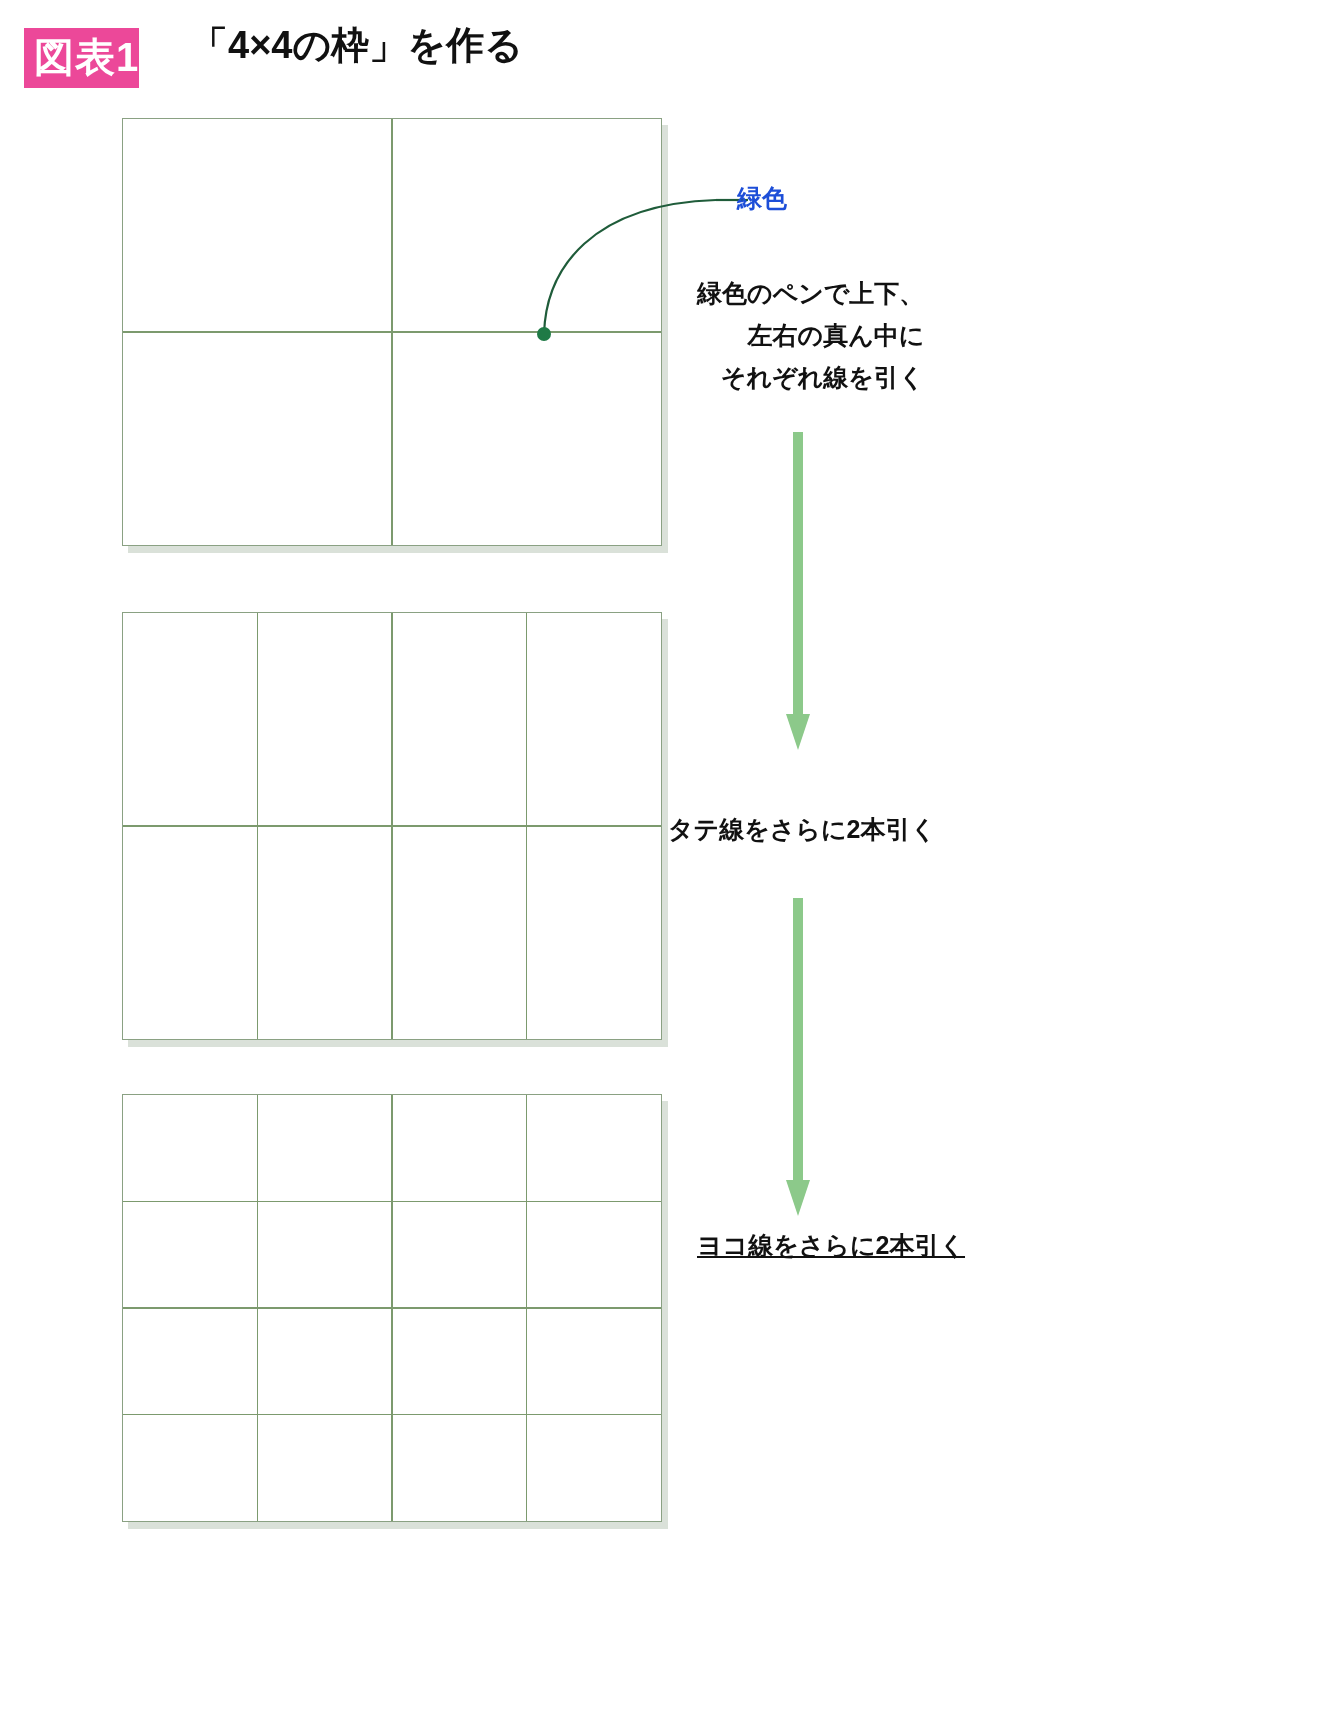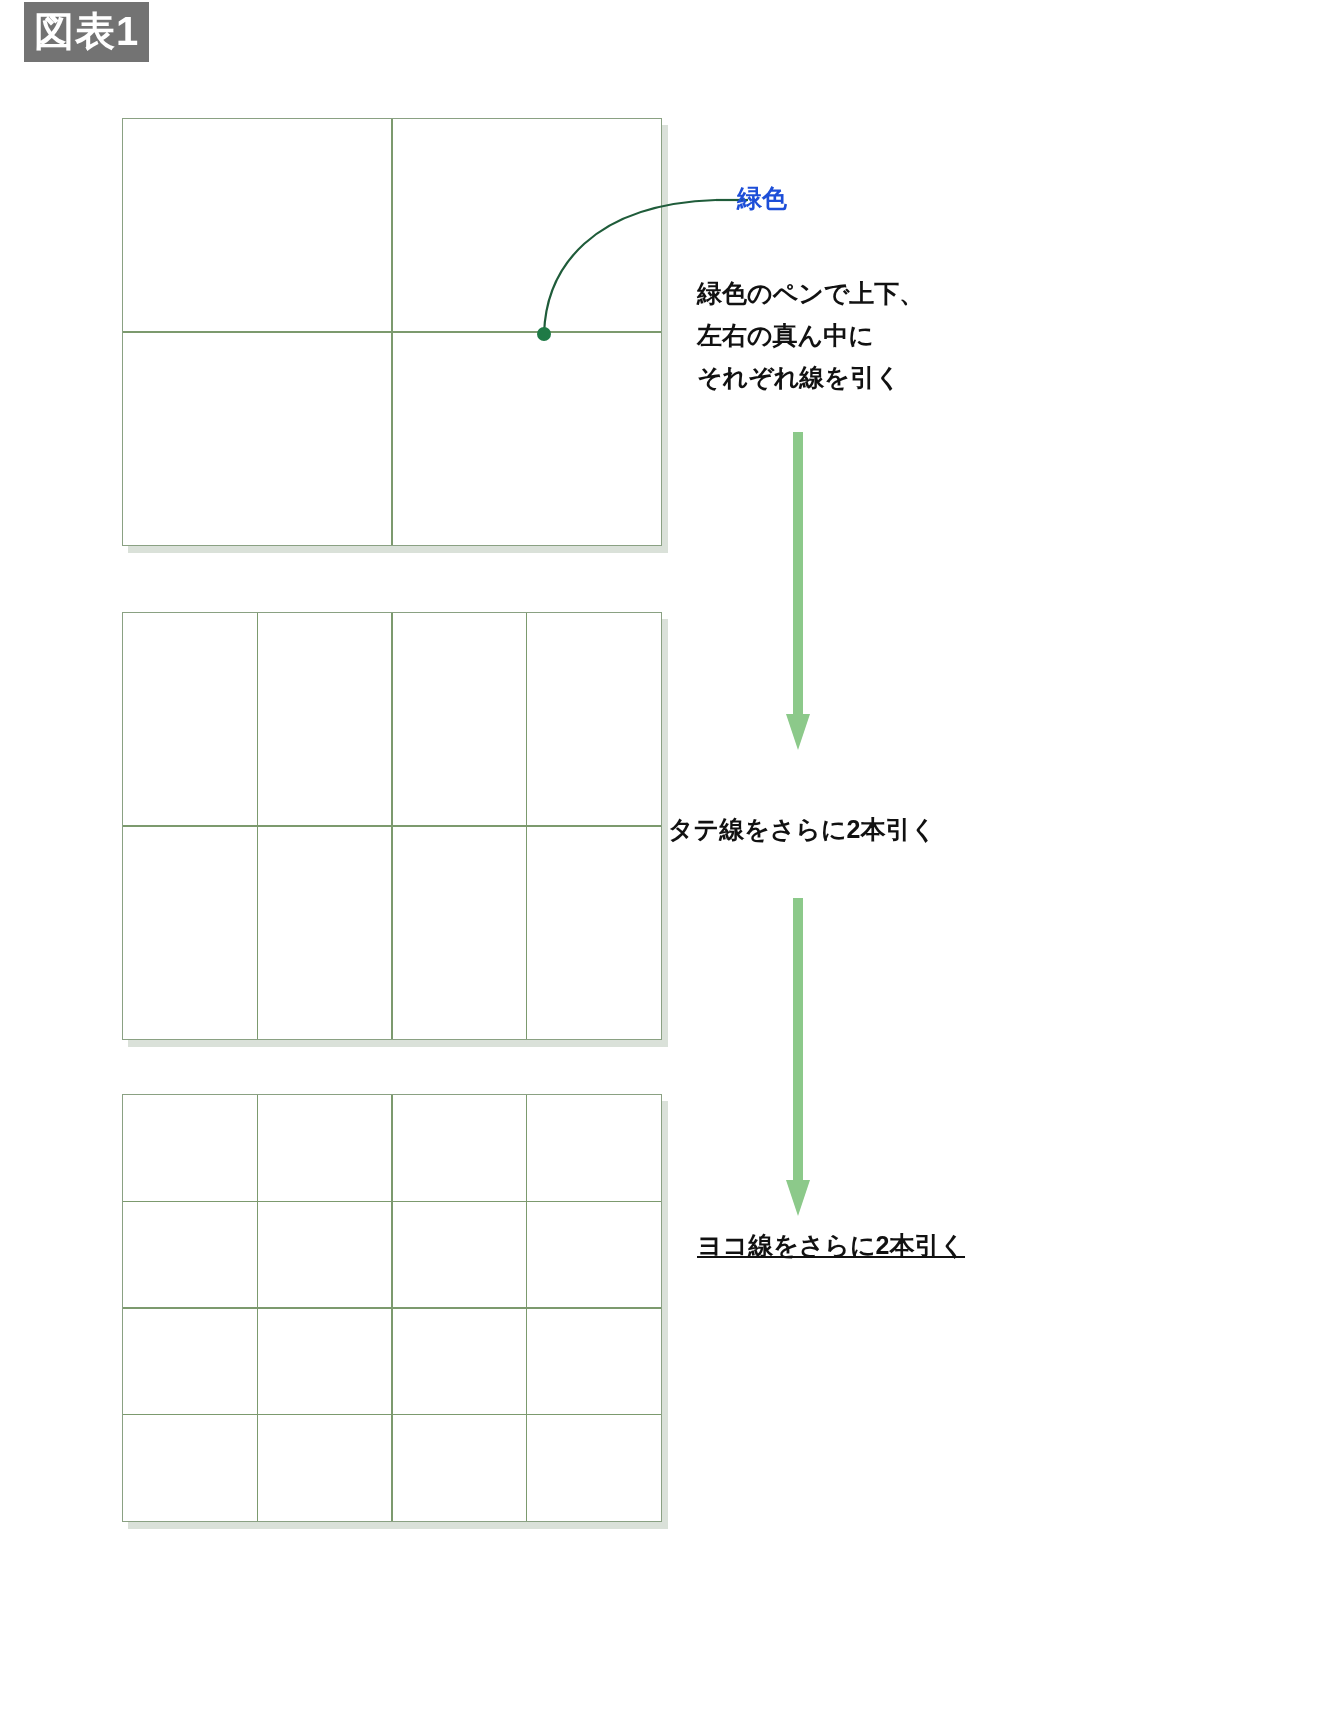--- a/index.html
+++ b/index.html
@@ -20,27 +20,27 @@
   #header {
     position: absolute;
     left: 0;
     top: 0;
     width: 1340px;
     height: 86px;
   }
   #header-badge {
     position: absolute;
     left: 24px;
-    top: 2px;
-    background: #737373;
+    top: 28px;
+    background: #ec4899;
     color: #ffffff;
     font-size: 40px;
     font-weight: bold;
     line-height: 54px;
-    padding: 2px 10px 4px 10px;
+    padding: 2px 0 4px 10px;
     letter-spacing: 1px;
     white-space: nowrap;
   }
   #header-title {
     position: absolute;
     left: 190px;
     top: 18px;
     font-size: 38px;
     font-weight: bold;
     line-height: 54px;
@@ -90,40 +90,42 @@
   }
 
   
   .note {
     position: absolute;
     font-size: 25px;
     font-weight: bold;
     line-height: 42px;
     color: #111111;
     white-space: pre-line;
+    text-align: right;
   }
   #note-1 { left: 697px; top: 272px; }
   #note-2 { left: 668px; top: 808px; }
   #note-3 { left: 697px; top: 1224px; text-decoration: underline; }
 
   
   .arrow {
     position: absolute;
     width: 26px;
   }
   #arrow-1 { left: 785px; top: 432px; height: 320px; }
   #arrow-2 { left: 785px; top: 898px; height: 320px; }
 
   .arrow svg { display: block; }
 </style>
 </head>
 <body>
 
 <div id="header">
   <div id="header-badge">図表1</div>
+  <div id="header-title">「4×4の枠」を作る</div>
 </div>
 
 <div class="panel" id="panel-1">
   <div class="gridline v" style="left:calc(50% - 0.8px);"></div>
   <div class="gridline h" style="top:calc(50% - 0.8px);"></div>
 </div>
 
 <svg id="callout-svg" viewBox="0 0 230 200">
   <path d="M 24 174 C 26 108, 72 44, 196 40" fill="none" stroke="#1f5c3a" stroke-width="2.2"></path>
   <line x1="196" y1="40" x2="228" y2="40" stroke="#1f5c3a" stroke-width="2.2"></line>

